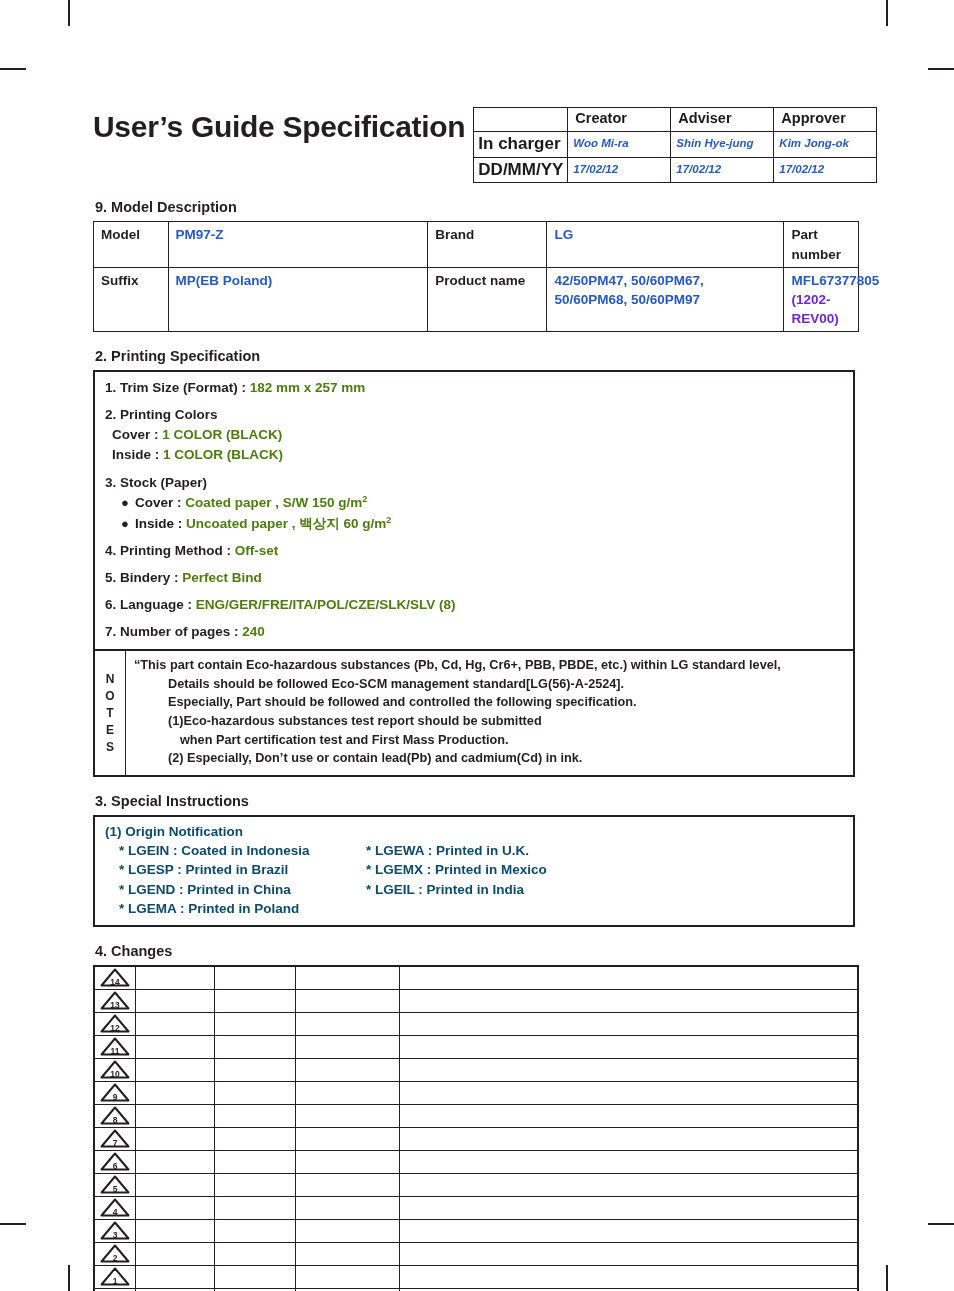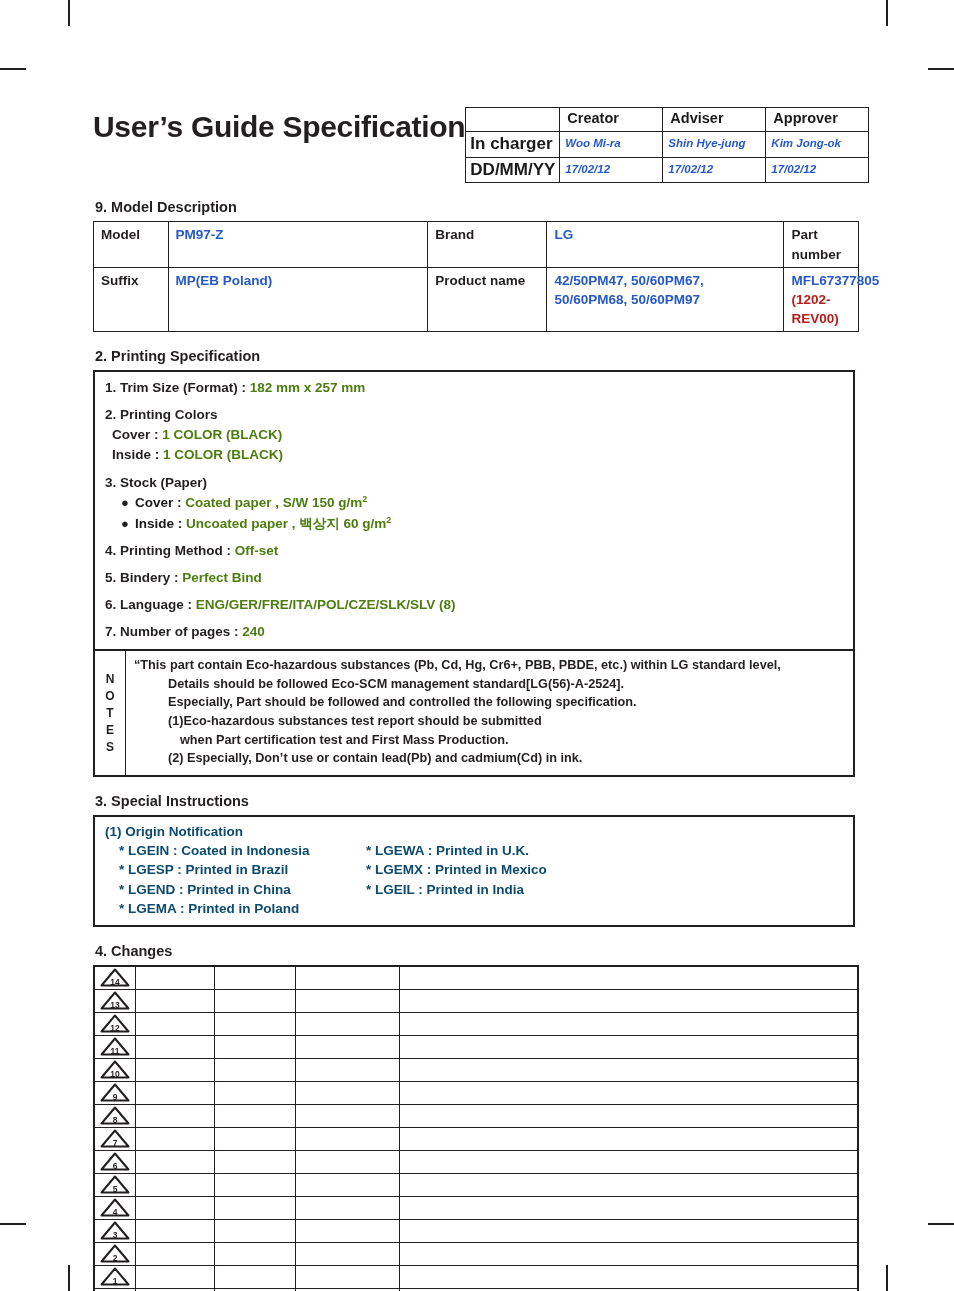--- a/index.html
+++ b/index.html
@@ -36,21 +36,21 @@
   .topbar {
     display: flex;
     align-items: flex-start;
     justify-content: space-between;
   }
   .doc-title {
     font-size: 30px;
     font-weight: bold;
     letter-spacing: -0.3px;
     color: #231f20;
-    margin: 14px 0 0 0;
+    margin: 14px 8px 0 0;
     white-space: nowrap;
     text-align: center;
   }
 
   table.approval {
     border-collapse: collapse;
     font-size: 12.5px;
     margin-top: 11px;
   }
   table.approval td {
@@ -98,21 +98,21 @@
     vertical-align: top;
     line-height: 1.42;
   }
   table.model td.k { width: 57px; color: #231f20; }
   table.model td.k2 { width: 100px; color: #231f20; }
   table.model td.v { color: #2659c5; }
   .c-model-val { width: 236px; }
   .c-prodname { width: 214px; }
   .c-part { width: 140px; margin-left: 43px; }
   .rev-sub {
-    color: #b91c1c;
+    color: #6d28d9;
     font-weight: bold;
   }
   .r2 td { height: 38px; }
 
   
   .spec-box {
     border: 2px solid #231f20;
     width: 762px;
     box-sizing: border-box;
   }

